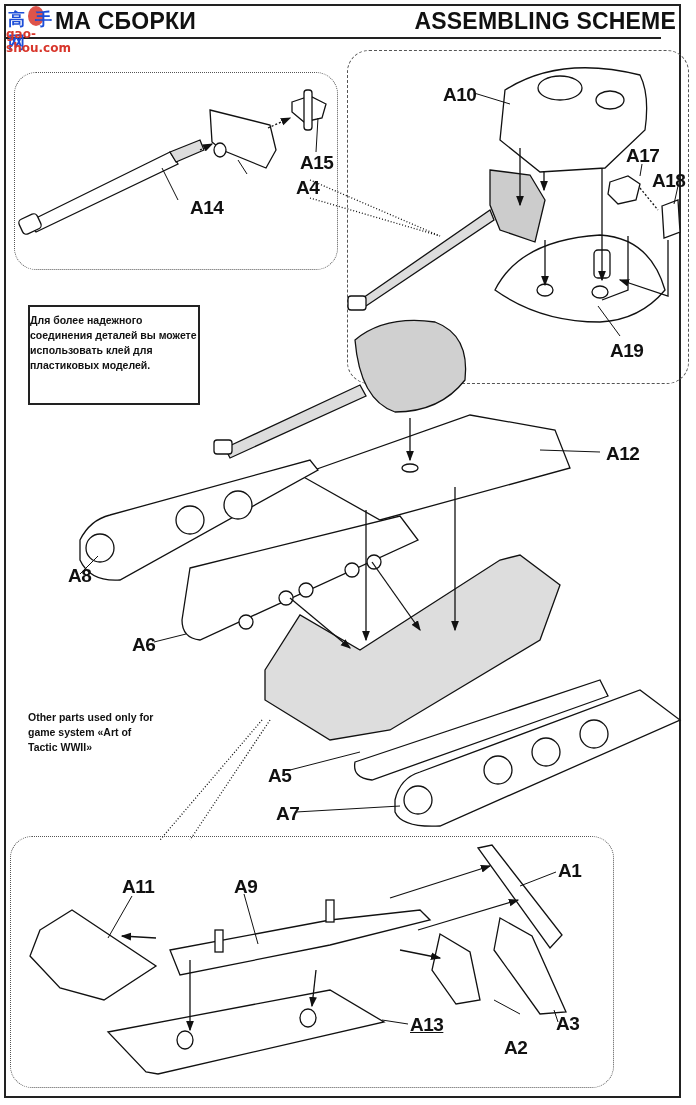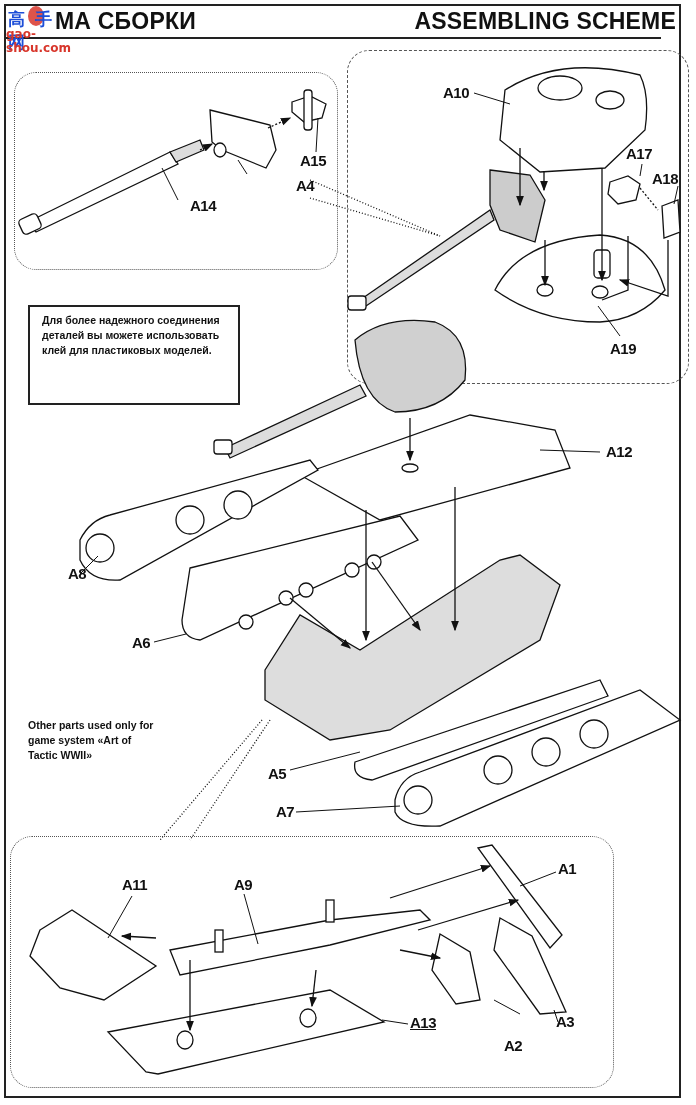--- a/index.html
+++ b/index.html
@@ -7,26 +7,26 @@
   .frame { position:absolute; left:4px; top:4px; width:677px; height:1094px; border:2px solid #222; box-sizing:border-box; }
   .header-line { position:absolute; left:4px; top:37px; width:657px; height:2px; background:#222; }
   .title-ru { position:absolute; left:8px; top:8px; font-weight:bold; font-size:23px; letter-spacing:0.2px; font-family:"Liberation Sans", sans-serif; }
   .title-en { position:absolute; right:20px; top:8px; font-weight:bold; font-size:23px; letter-spacing:0.2px; }
   .logo { position:absolute; left:6px; top:8px; width:62px; height:28px; }
   .logo .cn { font-size:17px; color:#1d4ed8; font-weight:bold; position:absolute; left:2px; top:0; letter-spacing:10px; }
   .logo .hand { position:absolute; left:22px; top:-2px; width:16px; height:20px; border-radius:50%; background:#d8362b; opacity:0.85; }
   .logo .url { position:absolute; left:0; top:19px; font-size:12px; color:#d8362b; font-weight:bold; font-family:"DejaVu Sans", sans-serif; }
   .panel { position:absolute; border:1px dashed #555; border-radius:22px; }
   .panel.dotted { border-style:dotted; }
-  .note-box { position:absolute; left:28px; top:305px; width:212px; height:100px; border:2px solid #222; box-sizing:border-box; padding:6px 12px; font-size:10.5px; line-height:15px; }
+  .note-box { position:absolute; left:28px; top:305px; width:172px; height:100px; border:2px solid #222; box-sizing:border-box; padding:6px 0; font-size:10.5px; line-height:15px; }
   .note-box .ru { font-weight:bold; font-family:"Liberation Sans", sans-serif; font-stretch:condensed; }
   .note-box .en { margin-top:3px; }
   .side-note { position:absolute; left:28px; top:710px; width:130px; font-size:10.5px; line-height:15px; }
-  .side-note .en { font-weight:bold; margin-top:8px; }
-  .lbl { position:absolute; font-weight:bold; font-size:15px; font-family:"Liberation Sans", sans-serif; letter-spacing:-0.5px; }
+  .side-note .en { font-weight:bold; margin-top:0; }
+  .lbl { position:absolute; font-weight:bold; font-size:19px; font-family:"Liberation Sans", sans-serif; letter-spacing:-0.5px; }
   svg.art { position:absolute; left:0; top:0; }
 </style>
 </head>
 <body>
 
 <div class="frame"></div>
 <div class="header-line"></div>
 
 <div class="title-ru"><span style="visibility:hidden">СХЕ</span><span>МА СБОРКИ</span></div>
 <div class="logo">

